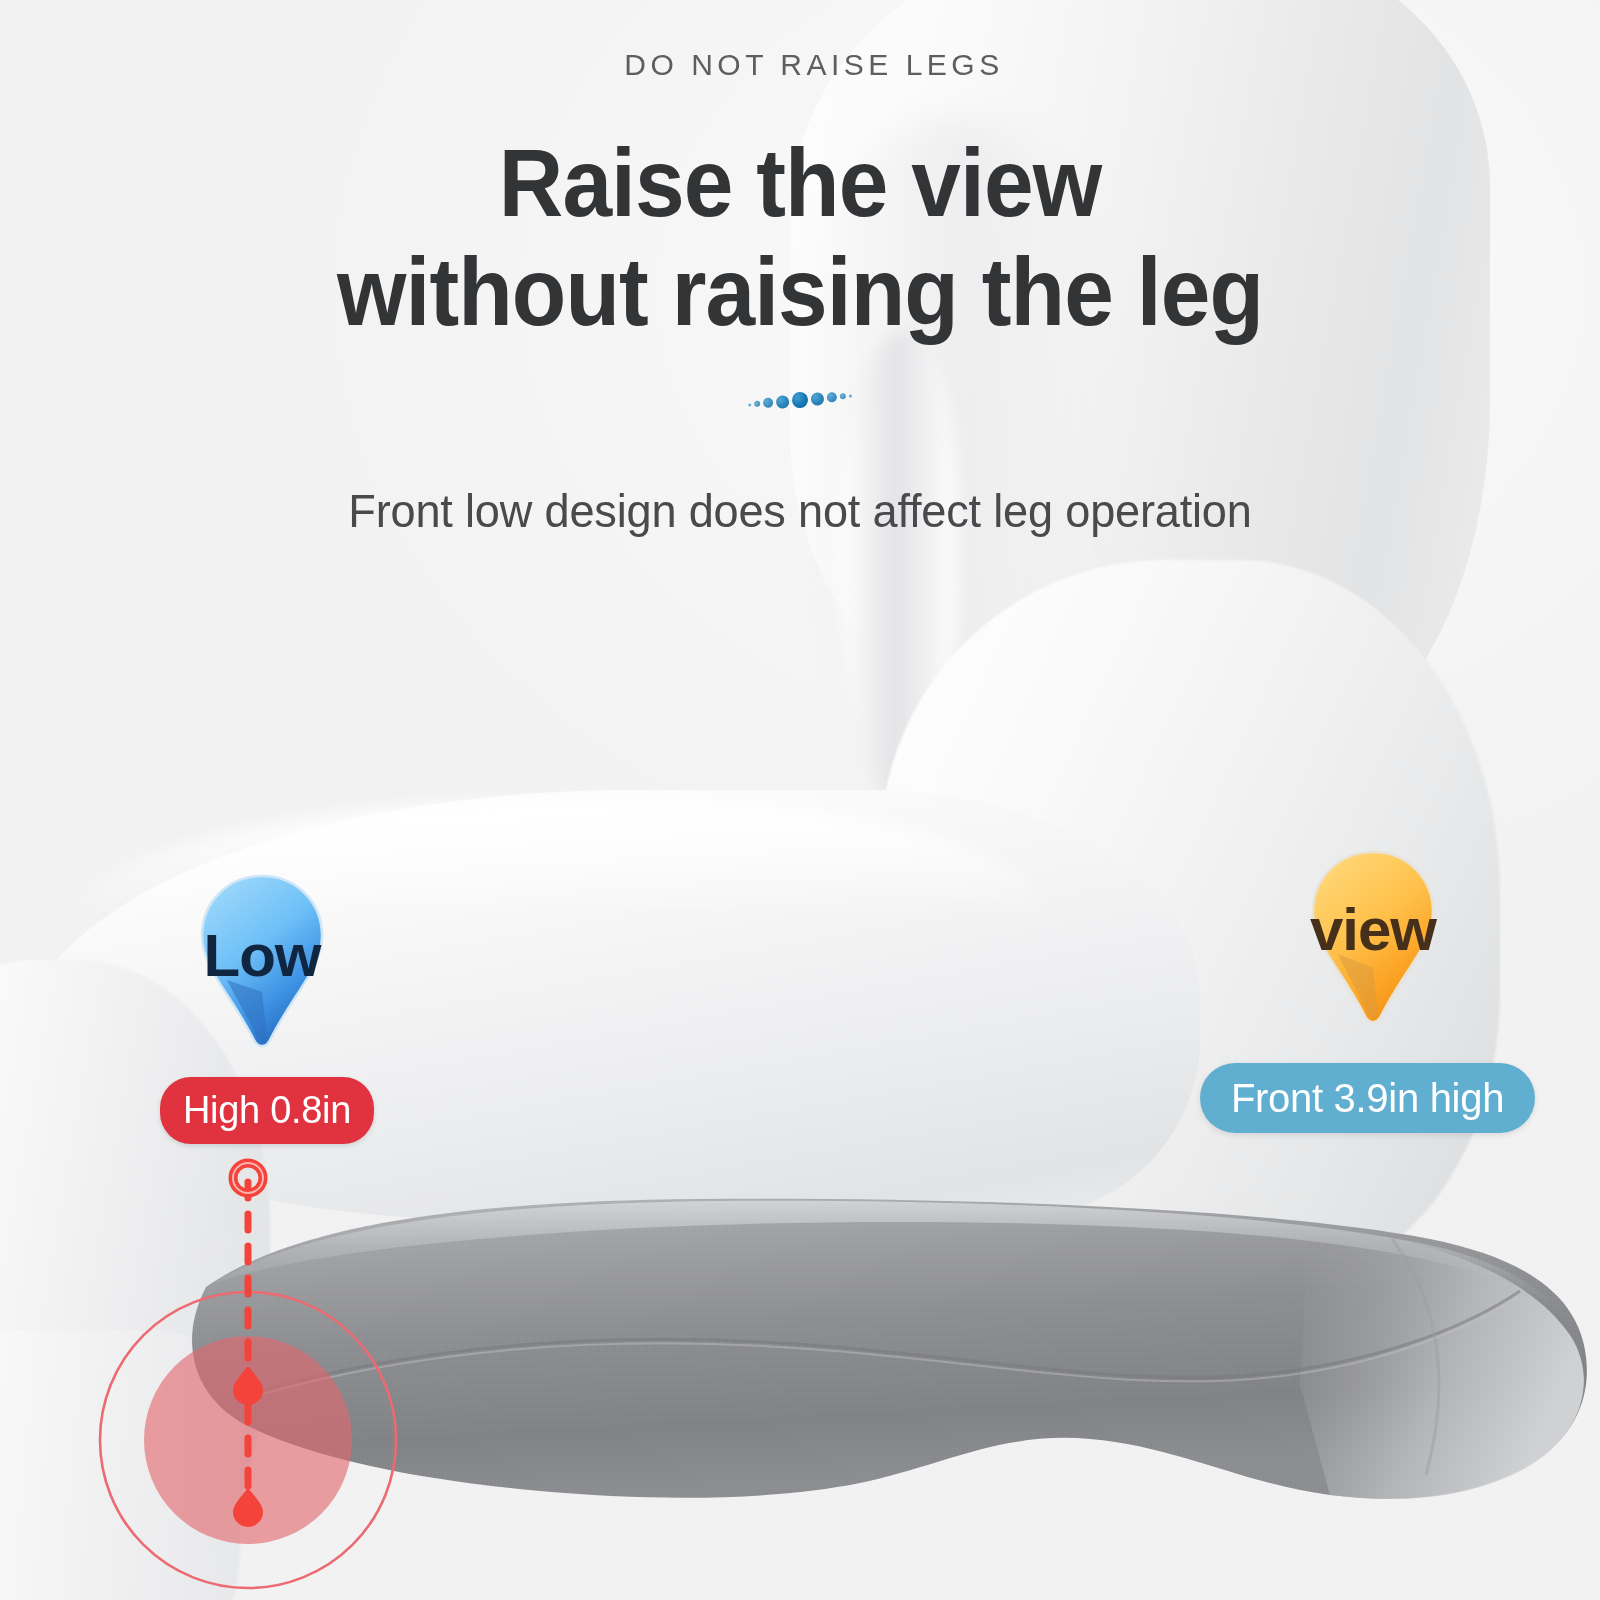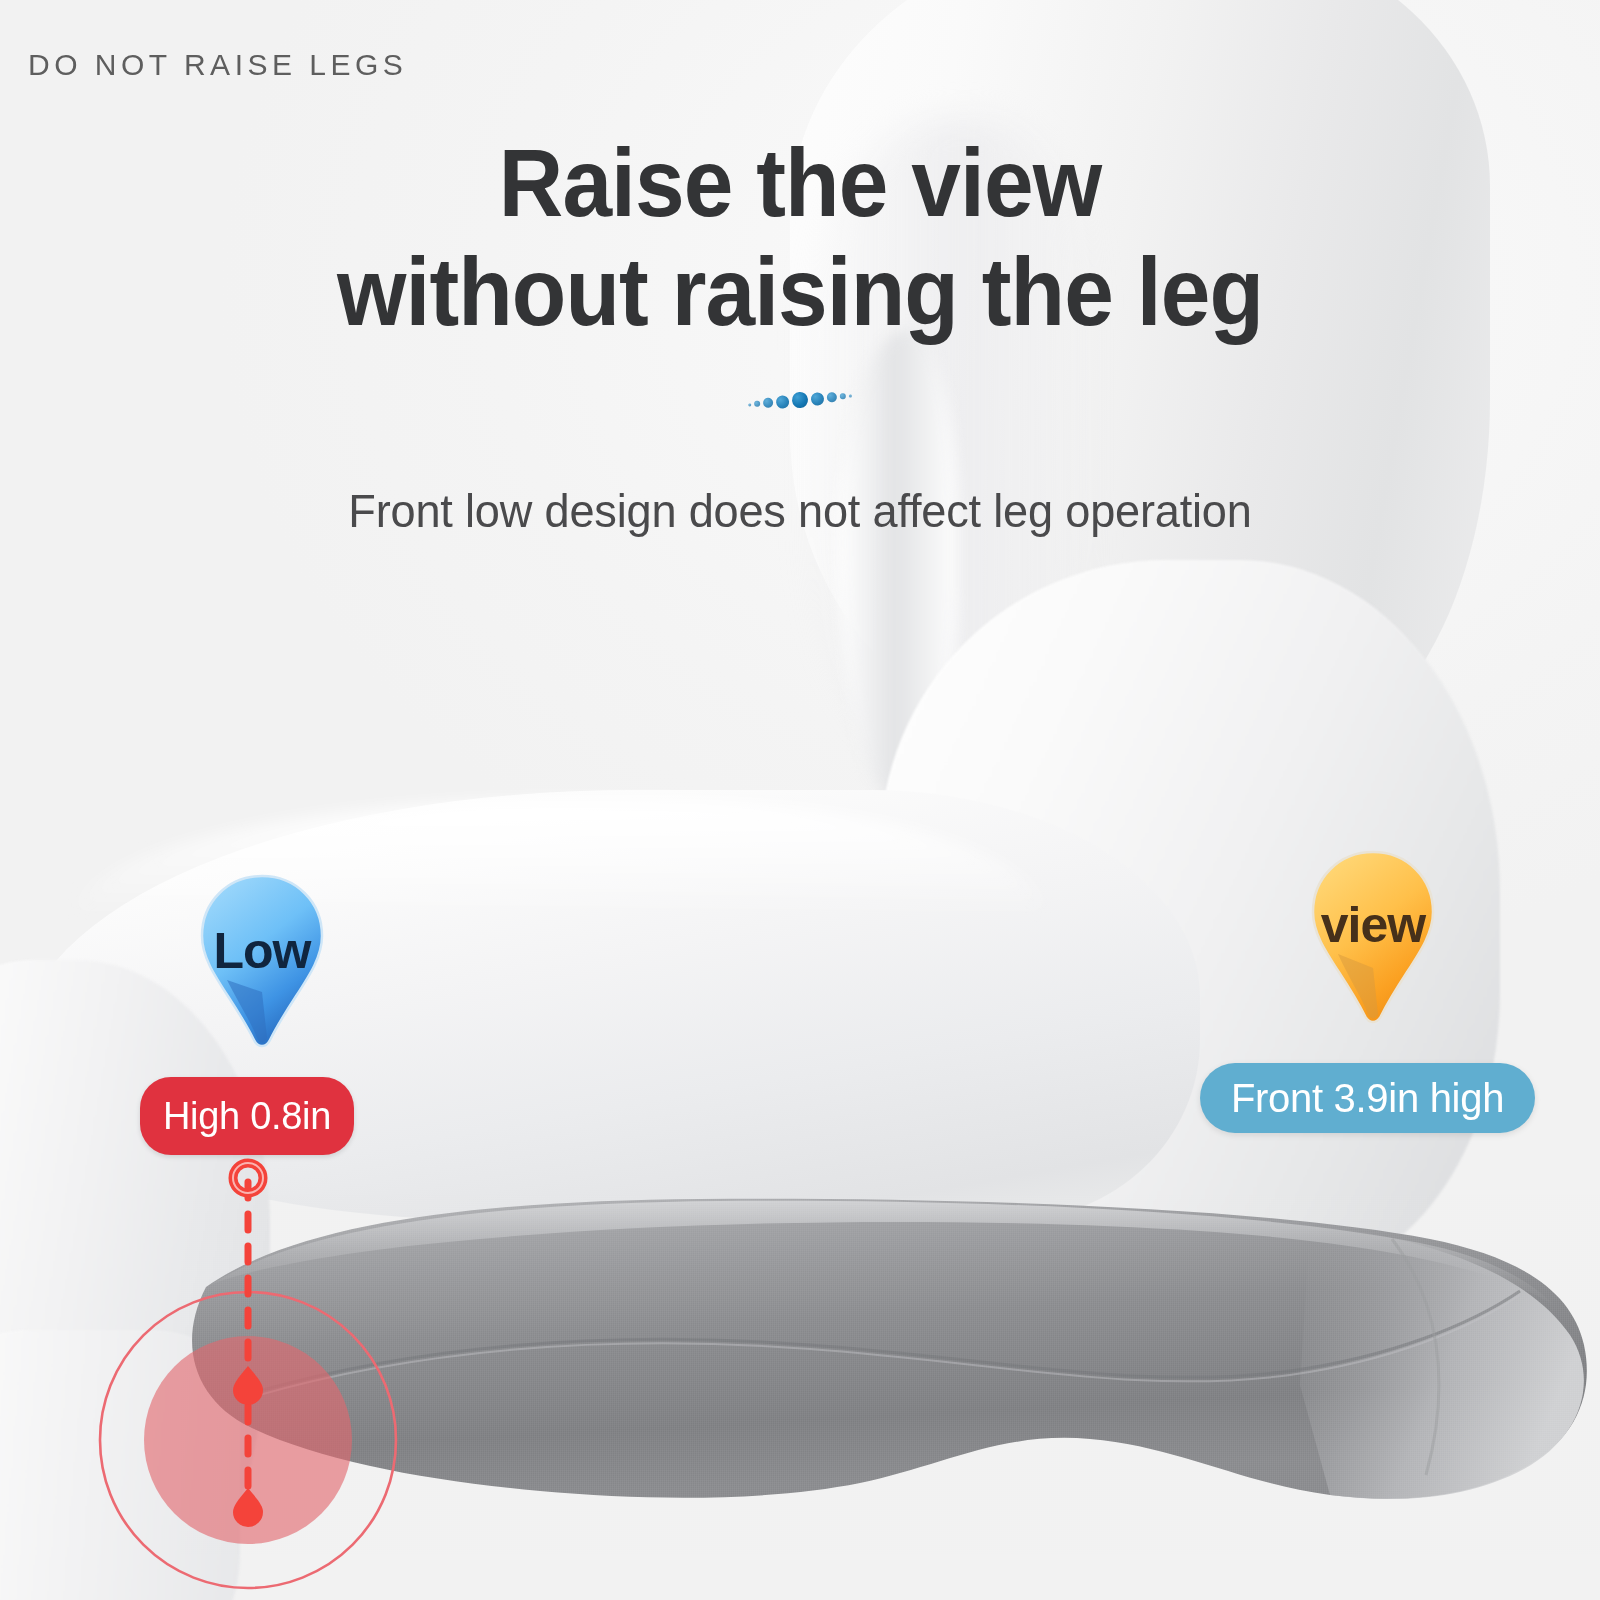--- a/index.html
+++ b/index.html
@@ -129,20 +129,21 @@
     mix-blend-mode:overlay;
     opacity:.55;
     -webkit-mask-image:radial-gradient(ellipse 90% 80% at 50% 45%, #000 60%, transparent 100%);
             mask-image:radial-gradient(ellipse 90% 80% at 50% 45%, #000 60%, transparent 100%);
   }
 
   
   .eyebrow {
     position:absolute;
     left:0; right:0; top:48px;
+    text-align:center;
     font-size:30px;
     letter-spacing:4.5px;
     color:#5e5e5e;
     font-weight:400;
     padding-left:28px;
   }
   .headline {
     position:absolute;
     left:0; right:0; top:128px;
     text-align:center;
@@ -178,42 +179,42 @@
     transform:scaleX(.96);
   }
 
   
   .pin { position:absolute; width:130px; height:190px; }
   .pin svg { position:absolute; inset:0; width:100%; height:100%; }
   .pin span {
     position:absolute;
     left:50%; top:56px;
     transform:translateX(-50%);
-    font-size:50px;
+    font-size:60px;
     font-weight:700;
     white-space:nowrap;
     letter-spacing:-1px;
     line-height:1;
   }
   #pin-low { left:197px; top:872px; }
   #pin-low span { color:#10253f; top:54px; }
   #pin-high { left:1308px; top:848px; }
   #pin-high span { color:#46301a; top:52px; }
 
   
   .badge {
     position:absolute;
     display:flex; align-items:center; justify-content:center;
     color:#ffffff;
     font-weight:500;
     white-space:nowrap;
   }
   #badge-red {
-    left:140px; top:1077px;
-    width:214px; height:78px;
+    left:160px; top:1077px;
+    width:214px; height:67px;
     border-radius:31px;
     background:#e0323f;
     font-size:38px;
     letter-spacing:-.3px;
     box-shadow:0 2px 5px rgba(0,0,0,.12);
   }
   #badge-blue {
     left:1200px; top:1063px;
     width:335px; height:70px;
     border-radius:35px;

